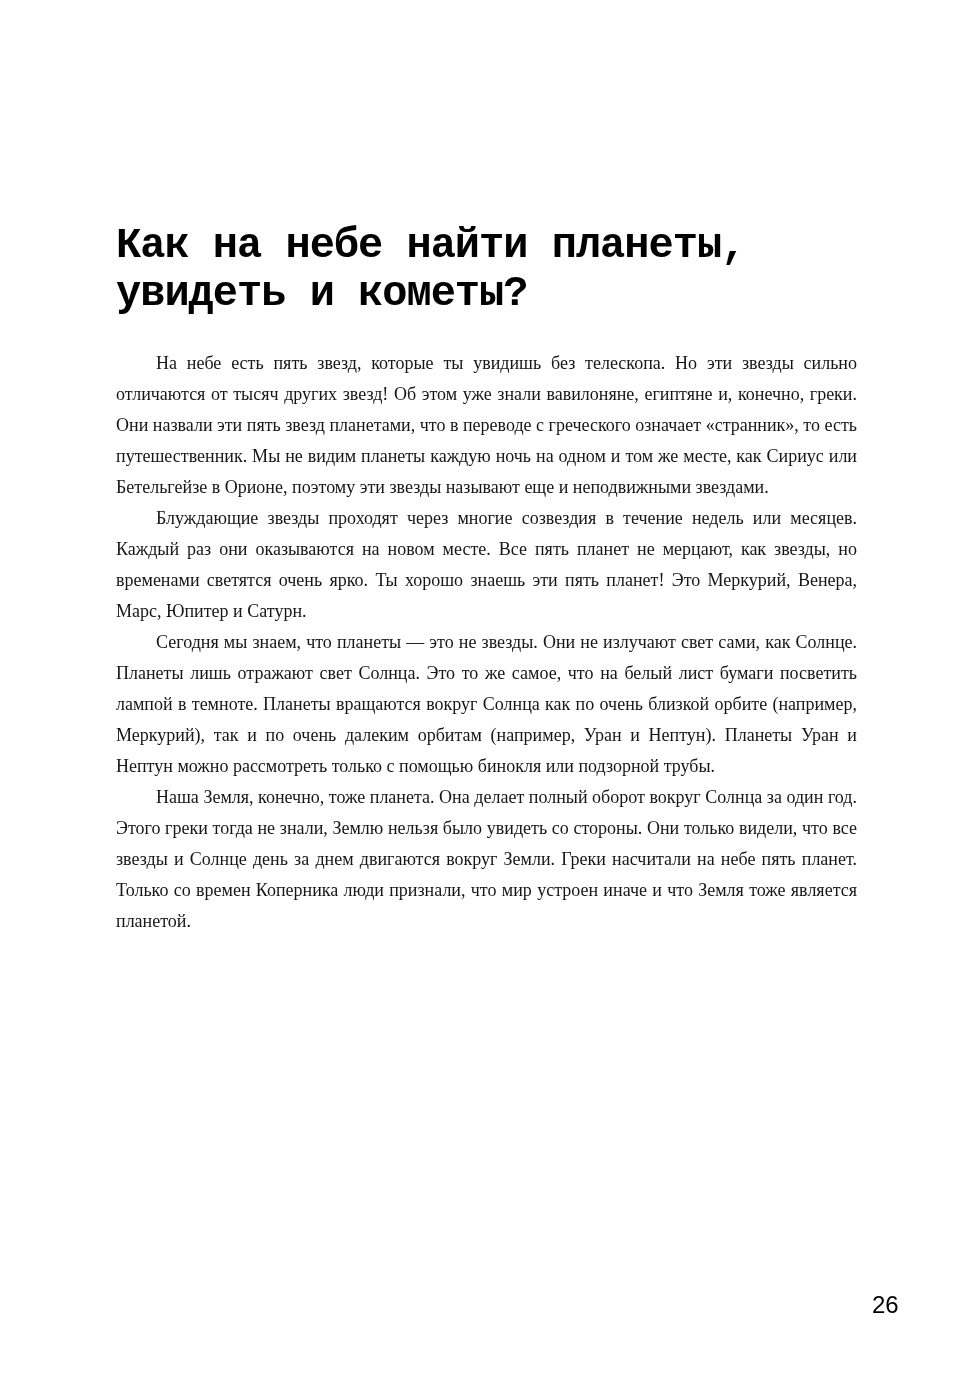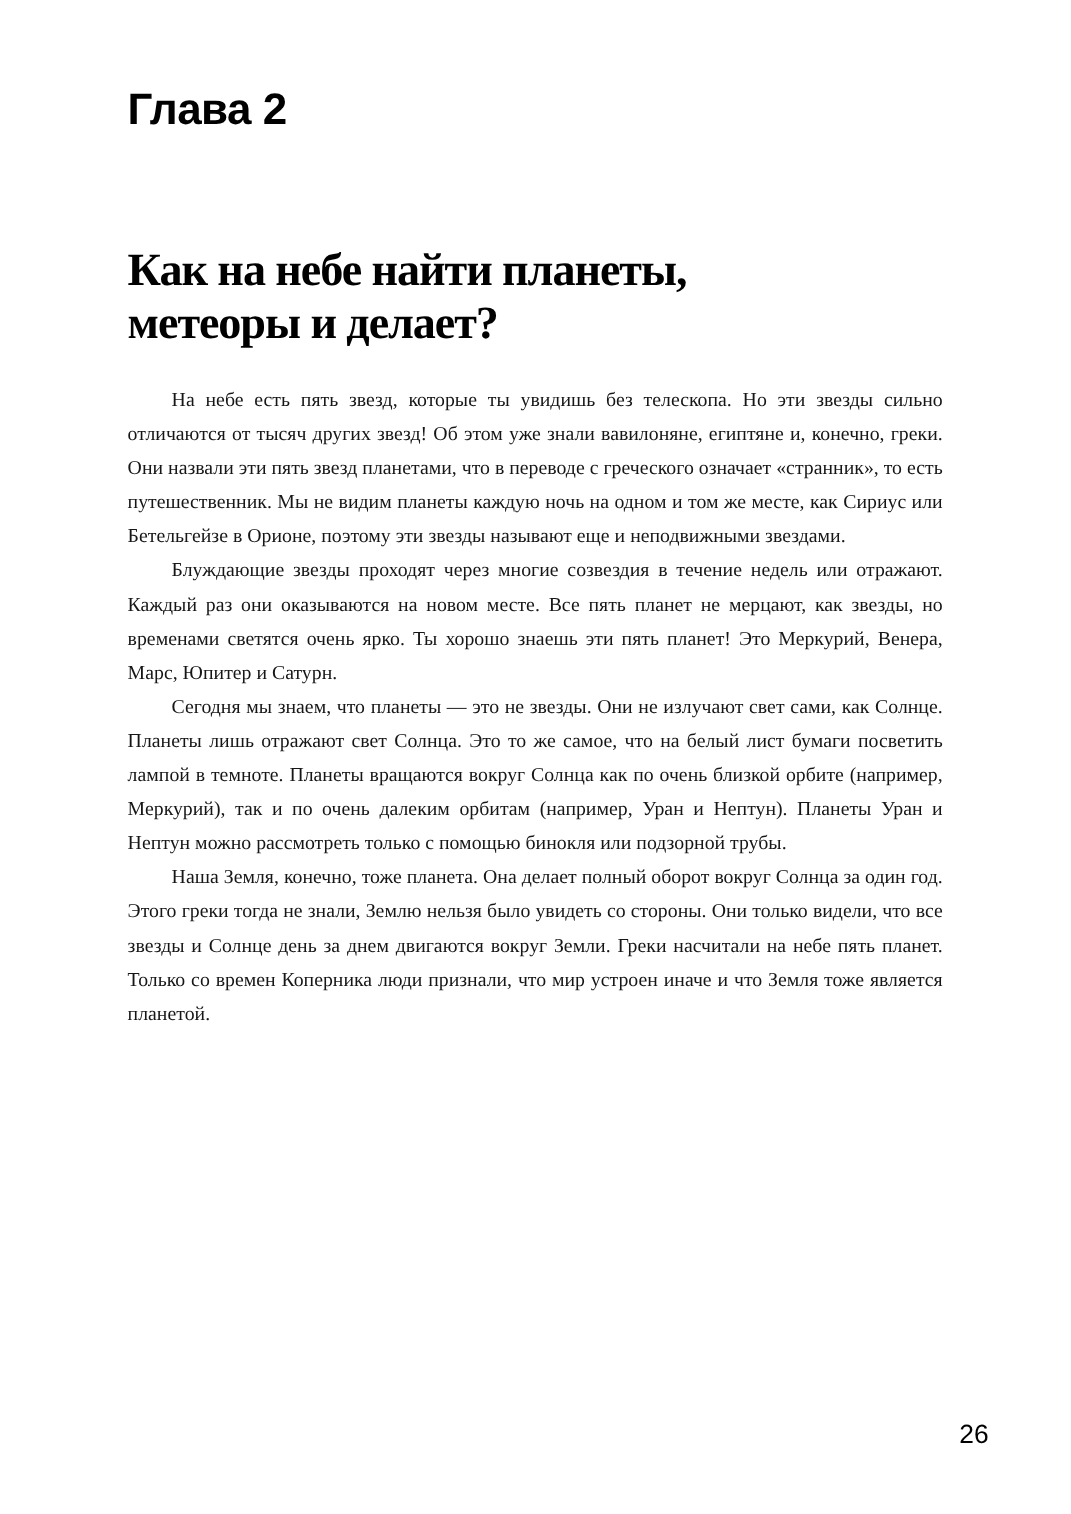--- a/index.html
+++ b/index.html
@@ -25,21 +25,21 @@
     font-size: 40px;
     line-height: 44px;
     letter-spacing: -0.5px;
     color: #000000;
   }
   .page-title {
     position: absolute;
     left: 116px;
     top: 222px;
     margin: 0;
-    font-family: Liberation Serif, serif;
+    font-family: Liberation Mono, monospace;
     font-weight: 700;
     font-size: 42px;
     line-height: 48px;
     letter-spacing: -1px;
     color: #000000;
   }
   .title-line { display: block; }
   .body-text {
     position: absolute;
     left: 116px;
@@ -63,29 +63,28 @@
     font-size: 24px;
     line-height: 28px;
     color: #000000;
   }
 </style>
 </head>
 <body>
 
 <div class="page">
 
-  <h2 class="chapter-label">Глава 2</h2>
 
   <h1 class="page-title">
     <span class="title-line">Как на небе найти планеты,</span>
-    <span class="title-line">метеоры и делает?</span>
+    <span class="title-line">увидеть и кометы?</span>
   </h1>
 
   <div class="body-text">
     <p>На небе есть пять звезд, которые ты увидишь без телескопа. Но эти звезды сильно отличаются от тысяч других звезд! Об этом уже знали вавилоняне, египтяне и, конечно, греки. Они назвали эти пять звезд планетами, что в переводе с греческого означает «странник», то есть путешественник. Мы не видим планеты каждую ночь на одном и том же месте, как Сириус или Бетельгейзе в Орионе, поэтому эти звезды называют еще и неподвижными звездами.</p>
-    <p>Блуждающие звезды проходят через многие созвездия в течение недель или отражают. Каждый раз они оказываются на новом месте. Все пять планет не мерцают, как звезды, но временами светятся очень ярко. Ты хорошо знаешь эти пять планет! Это Меркурий, Венера, Марс, Юпитер и Сатурн.</p>
+    <p>Блуждающие звезды проходят через многие созвездия в течение недель или месяцев. Каждый раз они оказываются на новом месте. Все пять планет не мерцают, как звезды, но временами светятся очень ярко. Ты хорошо знаешь эти пять планет! Это Меркурий, Венера, Марс, Юпитер и Сатурн.</p>
     <p>Сегодня мы знаем, что планеты — это не звезды. Они не излучают свет сами, как Солнце. Планеты лишь отражают свет Солнца. Это то же самое, что на белый лист бумаги посветить лампой в темноте. Планеты вращаются вокруг Солнца как по очень близкой орбите (например, Меркурий), так и по очень далеким орбитам (например, Уран и Нептун). Планеты Уран и Нептун можно рассмотреть только с помощью бинокля или подзорной трубы.</p>
     <p>Наша Земля, конечно, тоже планета. Она делает полный оборот вокруг Солнца за один год. Этого греки тогда не знали, Землю нельзя было увидеть со стороны. Они только видели, что все звезды и Солнце день за днем двигаются вокруг Земли. Греки насчитали на небе пять планет. Только со времен Коперника люди признали, что мир устроен иначе и что Земля тоже является планетой.</p>
   </div>
 
   <div class="page-number">26</div>
 
 </div>
 
 </body></html>

